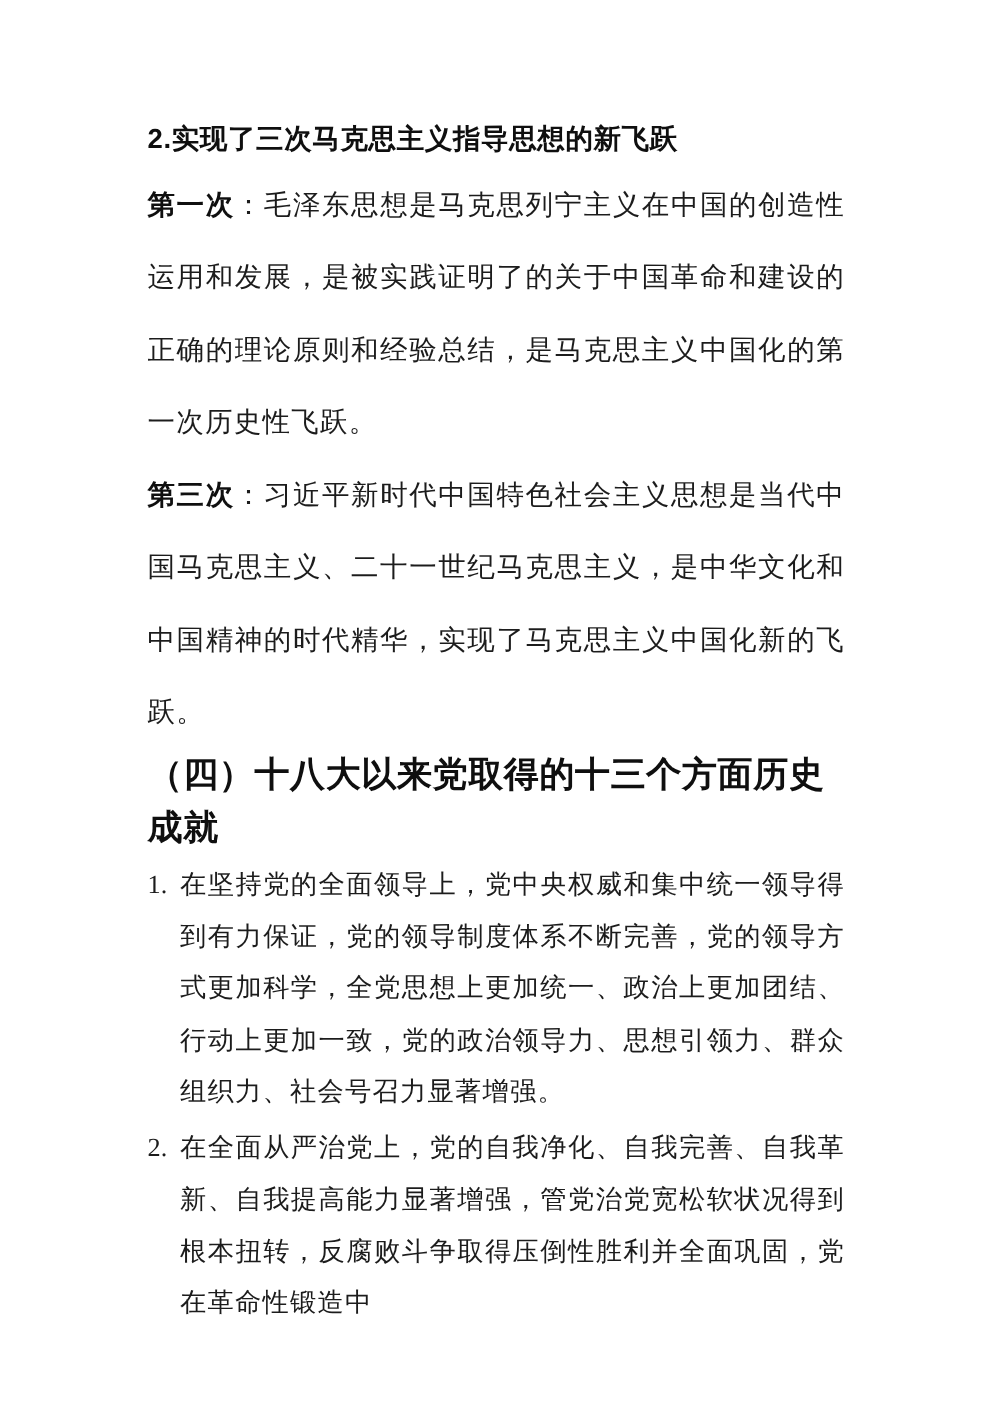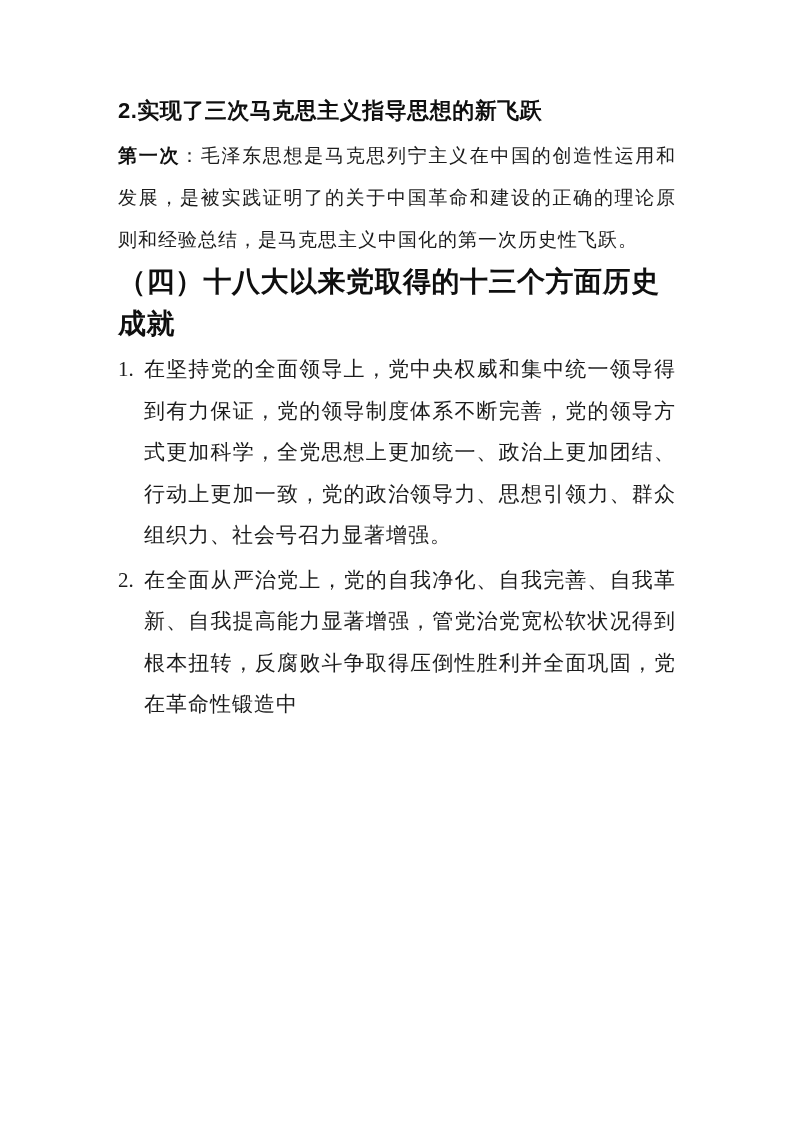--- a/index.html
+++ b/index.html
@@ -25,22 +25,22 @@
     font-family: "Liberation Sans", "DejaVu Sans", sans-serif;
     font-weight: 700;
     font-size: 22px;
     line-height: 42px;
     letter-spacing: 0.5px;
     color: #0f0f0f;
     margin: 0 0 3px 0;
   }
   .para {
     font-family: "Liberation Serif", "DejaVu Serif", serif;
-    font-size: 19px;
-    line-height: 42px;
+    font-size: 22px;
+    line-height: 58px;
     letter-spacing: 1px;
     margin: 0;
     text-align: justify;
     text-justify: inter-character;
   }
   .para .lead {
     font-family: "Liberation Sans", "DejaVu Sans", sans-serif;
     font-weight: 700;
     color: #0f0f0f;
   }
@@ -81,20 +81,21 @@
 <body>
 
 <div class="page">
   <div class="content">
 
     <h1 class="h-main">2.实现了三次马克思主义指导思想的新飞跃</h1>
 
     <p class="para"><span class="lead">第一次</span><span>：</span><span>毛泽东思想是马克思列宁主义在中国的创造性运用和发展，是被实践证明了的关于中国革命和建设的正确的理论原则和经验总结，是马克思主义中国化的第一次历史性飞跃。</span></p>
 
 
+    <p class="para"><span class="lead">第三次</span><span>：</span><span>习近平新时代中国特色社会主义思想是当代中国马克思主义、二十一世纪马克思主义，是中华文化和中国精神的时代精华，实现了马克思主义中国化新的飞跃。</span></p>
 
     <h2 class="h-sub">（四）十八大以来党取得的十三个方面历史成就</h2>
 
     <ol class="alist">
       <li class="aitem">
         <span class="num">1.</span>
         <span class="atext">在坚持党的全面领导上，党中央权威和集中统一领导得到有力保证，党的领导制度体系不断完善，党的领导方式更加科学，全党思想上更加统一、政治上更加团结、行动上更加一致，党的政治领导力、思想引领力、群众组织力、社会号召力显著增强。</span>
       </li>
       <li class="aitem">
         <span class="num">2.</span>

